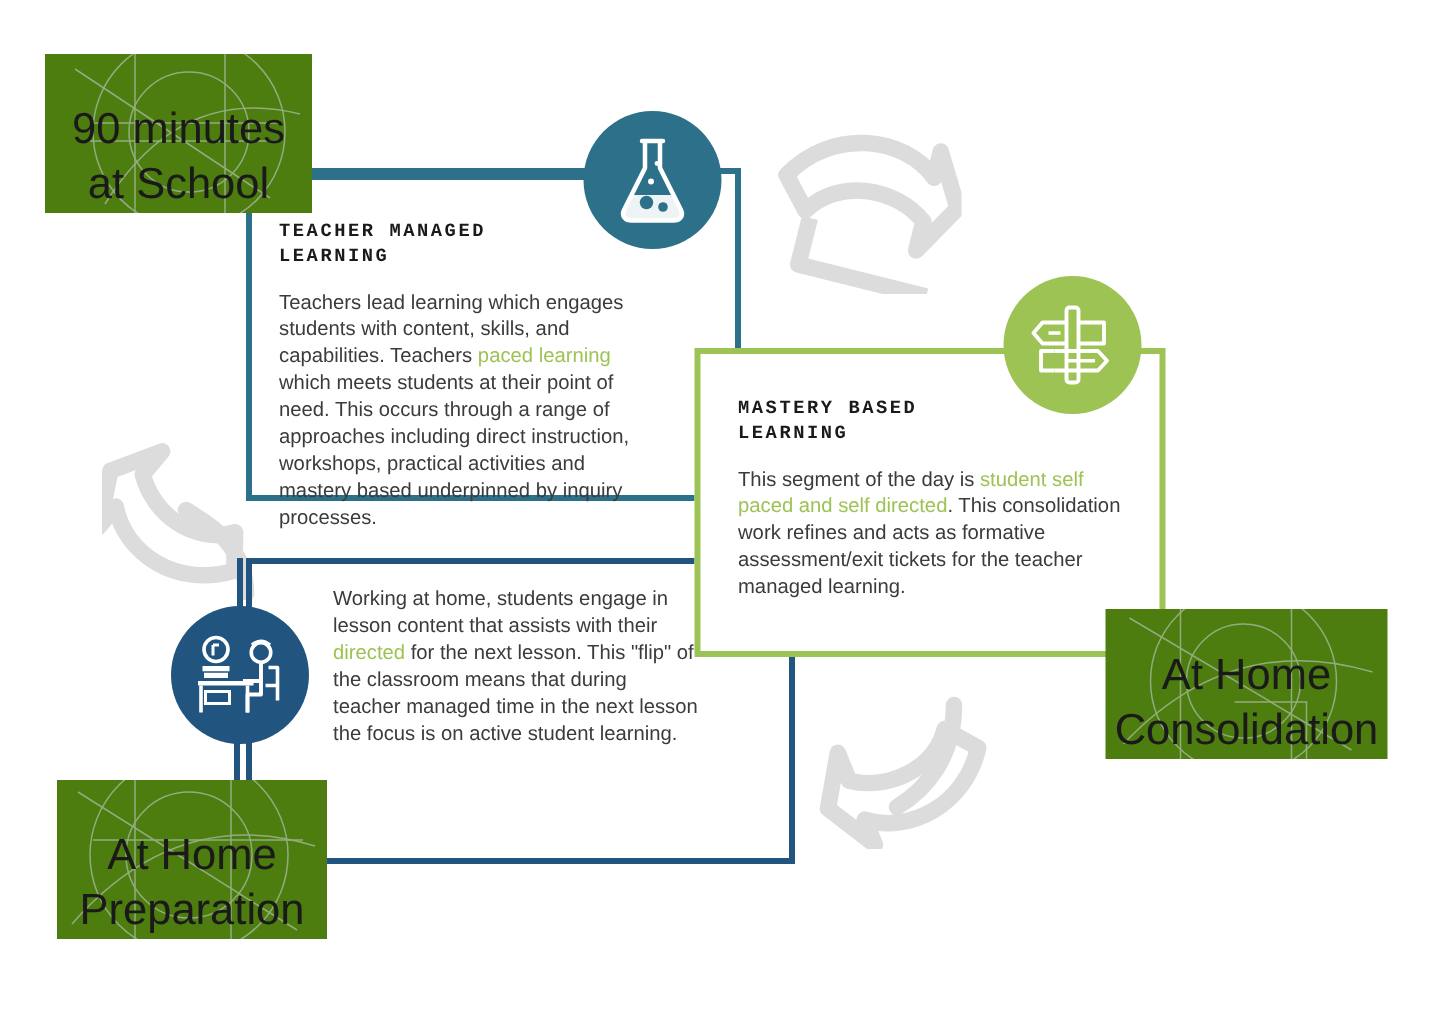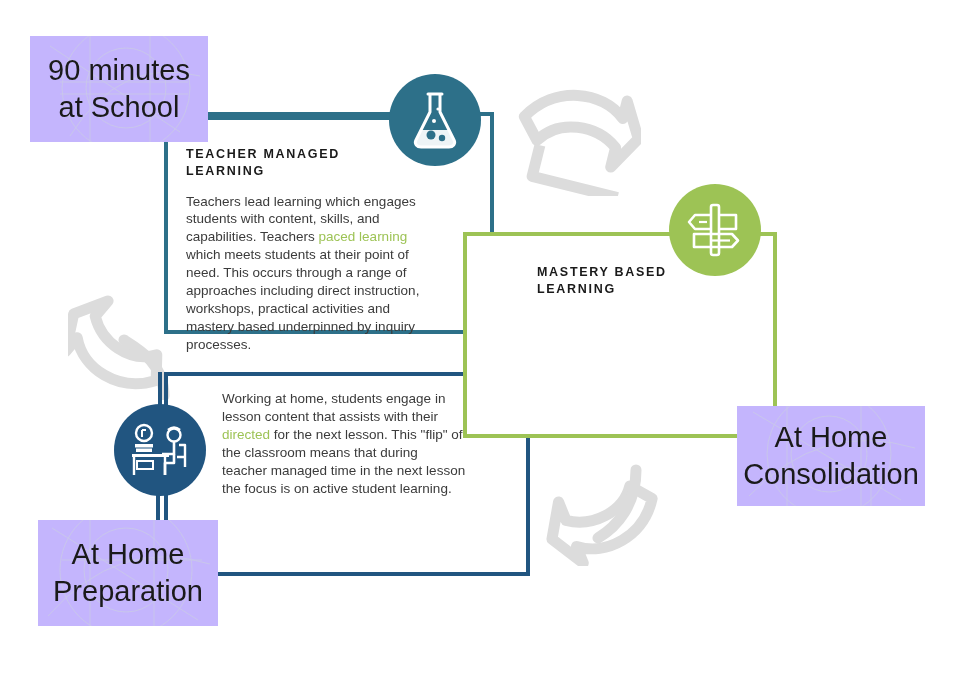--- a/index.html
+++ b/index.html
@@ -42,36 +42,36 @@
   .badge svg{display:block;}
   .badge-flask{left:389px;top:74px;width:92px;height:92px;background:#2D7089;}
   .badge-sign{left:669px;top:184px;width:92px;height:92px;background:#9DC355;}
   .badge-desk{left:114px;top:404px;width:92px;height:92px;background:#215580;}
 
   
   .block{position:absolute;z-index:9;}
   .block .heading{
     font-size:12.5px;font-weight:bold;letter-spacing:1.7px;
     color:#1a1a1a;line-height:1.38;margin:0 0 12px 0;
-    text-transform:uppercase;white-space:pre-line;
+    text-transform:uppercase;white-space:pre-line;font-family:Liberation Mono, monospace;
   }
   .block .body{
     font-size:13.5px;line-height:1.33;color:#3b3b3b;margin:0;
   }
   .hl{color:#9DC355;}
 
   .block-teacher{left:186px;top:146px;width:234px;}
-  .block-mastery{left:492px;top:264px;width:258px;margin-left:45px;}
+  .block-mastery{left:492px;top:264px;width:258px;}
   .block-flipped{left:222px;top:390px;width:244px;}
 
   
   .corner{
     position:absolute;z-index:10;
-    background:#c4b5fd;
-    display:flex;flex-direction:column;align-items:center;justify-content:center;
+    background:#4d7c0f;
+    display:flex;flex-direction:column;align-items:center;justify-content:flex-end;
     overflow:hidden;
   }
   .corner .ctext{
     position:relative;z-index:2;
     font-size:29px;line-height:1.28;color:#1a1a1a;text-align:center;
     font-family:"Liberation Sans","DejaVu Sans",sans-serif;
     white-space:pre-line;font-weight:400;
   }
   .corner .wm{position:absolute;inset:0;z-index:1;opacity:.55;}
 
@@ -175,20 +175,21 @@
 
   <div class="block block-teacher">
     <p class="heading">TEACHER MANAGED
 LEARNING</p>
     <p class="body"><span>Teachers lead learning which engages students with content, skills, and capabilities. Teachers </span><span class="hl">paced learning</span><span> which meets students at their point of need. This occurs through a range of approaches including direct instruction, workshops, practical activities and mastery based underpinned by inquiry processes.</span></p>
   </div>
 
   <div class="block block-mastery">
     <p class="heading">MASTERY BASED
 LEARNING</p>
+    <p class="body"><span>This segment of the day is </span><span class="hl">student self paced and self directed</span><span>. This consolidation work refines and acts as formative assessment/exit tickets for the teacher managed learning.</span></p>
   </div>
 
   <div class="block block-flipped">
     <p class="body"><span>Working at home, students engage in lesson content that assists with their </span><span class="hl">directed</span><span> for the next lesson. This "flip" of the classroom means that during teacher managed time in the next lesson the focus is on active student learning.</span></p>
   </div>
 
   <div class="corner corner-90">
     <svg class="wm" viewBox="0 0 178 106" preserveAspectRatio="none">
       <g fill="none" stroke="#ccd4dc" stroke-width="1">
         <circle cx="96" cy="52" r="64"></circle>

